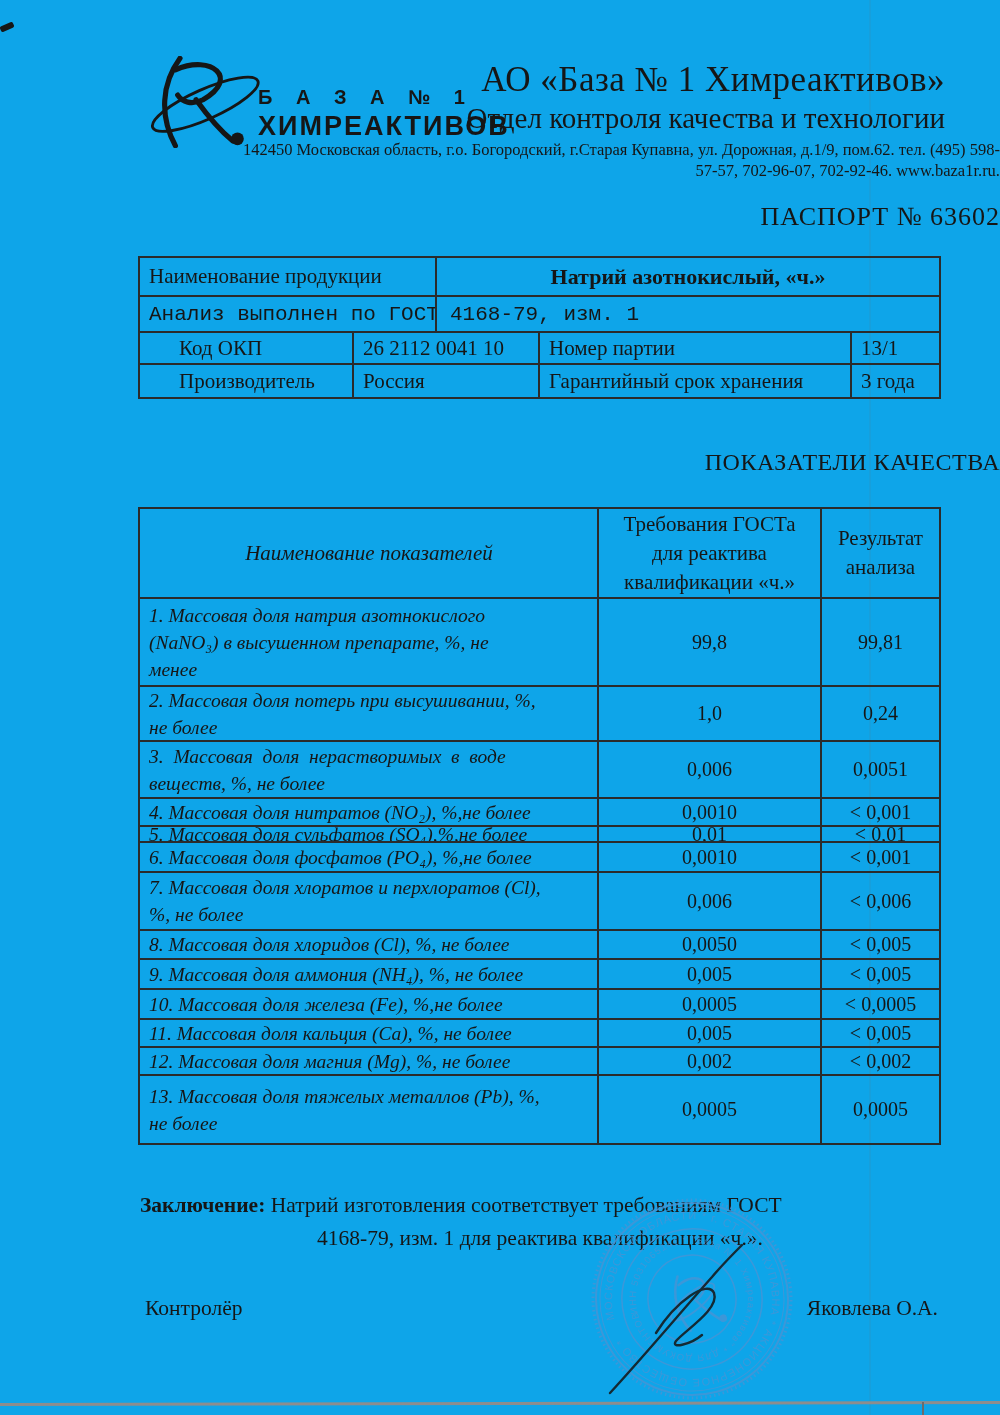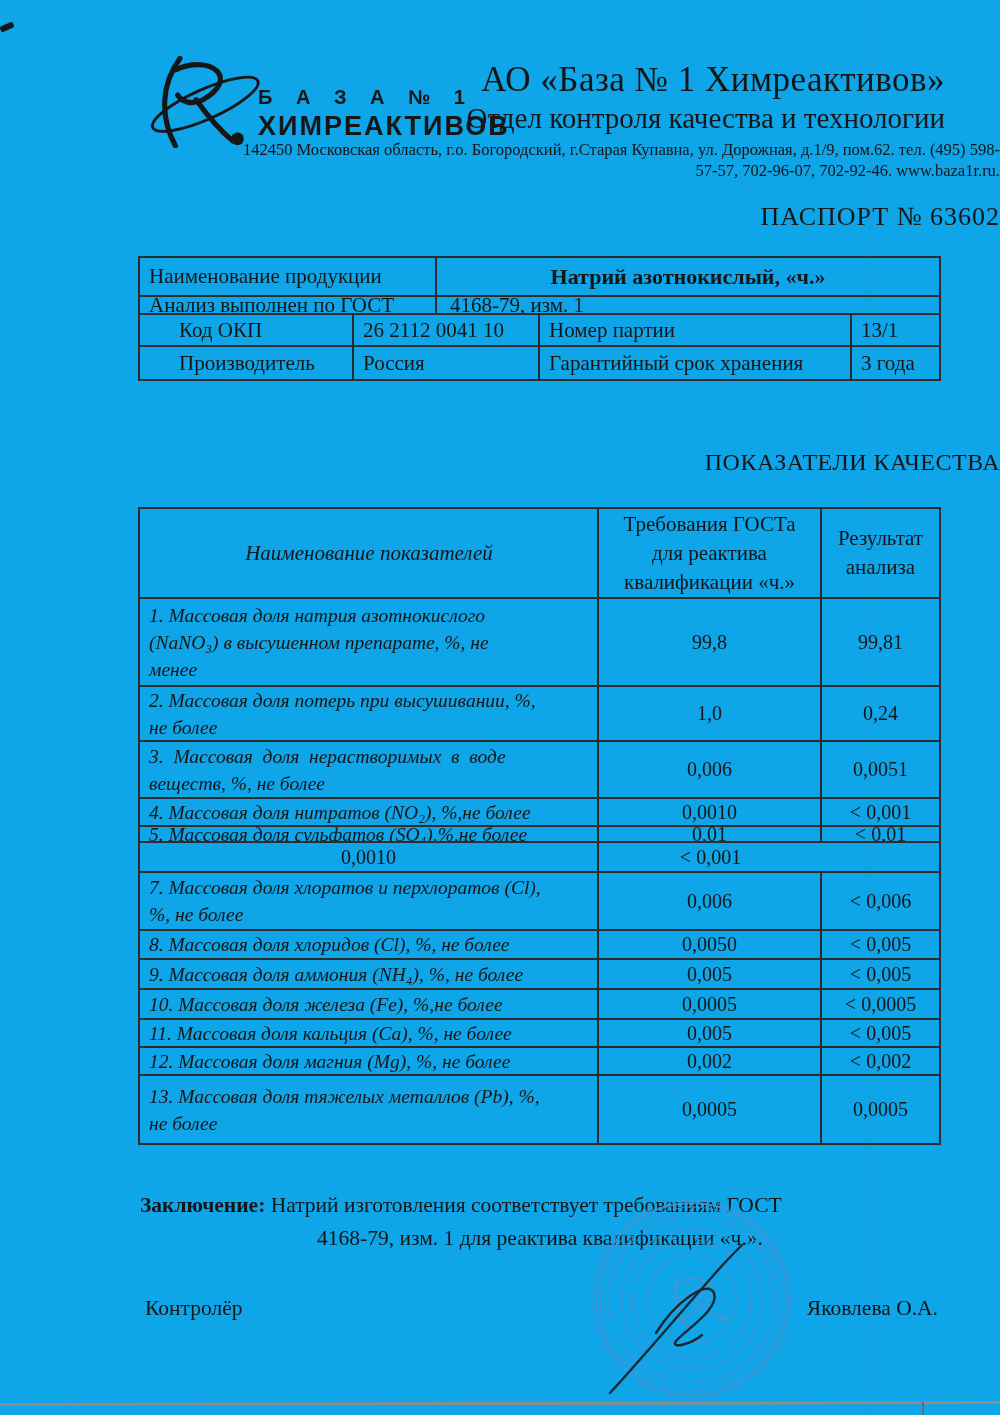--- a/index.html
+++ b/index.html
@@ -16,21 +16,21 @@
   .orgname{left:415px;top:60px;width:530px;font-size:35px;letter-spacing:.5px;white-space:nowrap;}
   .dept{left:415px;top:102px;width:530px;font-size:29px;white-space:nowrap;}
   .addr1{left:0;top:140px;width:1000px;font-size:16.5px;}
   .addr2{left:0;top:161px;width:1000px;font-size:16.5px;}
   .passport-title{left:0;top:202px;width:1000px;font-size:26px;letter-spacing:1px;}
   
   .t1{left:138px;top:256px;width:803px;border:2px solid #2b2b2b;box-sizing:border-box;font-size:21px;}
   .t1row{display:grid;border-bottom:2px solid #2b2b2b;box-sizing:border-box;}
   .t1row:last-child{border-bottom:none;}
   .ra{grid-template-columns:297px 1fr;height:39px;}
-  .rb{grid-template-columns:297px 1fr;height:18px;}
+  .rb{grid-template-columns:297px 1fr;height:36px;font-family:Liberation Mono, monospace;}
   .rc{grid-template-columns:184px 186px 312px 1fr;height:32px;padding-left:30px;}
   .t1 .cell{display:flex;align-items:center;padding-left:9px;border-right:2px solid #2b2b2b;box-sizing:border-box;overflow:hidden;white-space:nowrap;}
   .t1 .cell:last-child{border-right:none;}
   .t1 .val{padding-left:13px;}
   .t1 .prod{justify-content:center;font-weight:bold;font-size:22px;padding-left:0;}
   
   .q-title{left:0;top:449px;width:1000px;font-size:24px;letter-spacing:.5px;}
   .t2{left:138px;top:507px;width:803px;border:2px solid #2b2b2b;box-sizing:border-box;}
   .trow{display:grid;grid-template-columns:459px 223px 1fr;border-bottom:2px solid #2b2b2b;box-sizing:border-box;}
   .trow:last-child{border-bottom:none;}
@@ -154,20 +154,23 @@
       <div class="c3">&lt; 0,001</div>
     </div>
     <div class="trow" style="height:16px">
       <div class="c1">
           <span>5. Массовая доля сульфатов (SO₄),%,не более</span>
         </div>
       <div class="c2">0,01</div>
       <div class="c3">&lt; 0,01</div>
     </div>
     <div class="trow" style="height:30px">
+      <div class="c1">
+          <span>6. Массовая доля фосфатов (PO₄), %,не более</span>
+        </div>
       <div class="c2">0,0010</div>
       <div class="c3">&lt; 0,001</div>
     </div>
     <div class="trow" style="height:58px">
       <div class="c1">
           <span>7. Массовая доля хлоратов и перхлоратов (Cl),
 %, не более</span>
         </div>
       <div class="c2">0,006</div>
       <div class="c3">&lt; 0,006</div>

